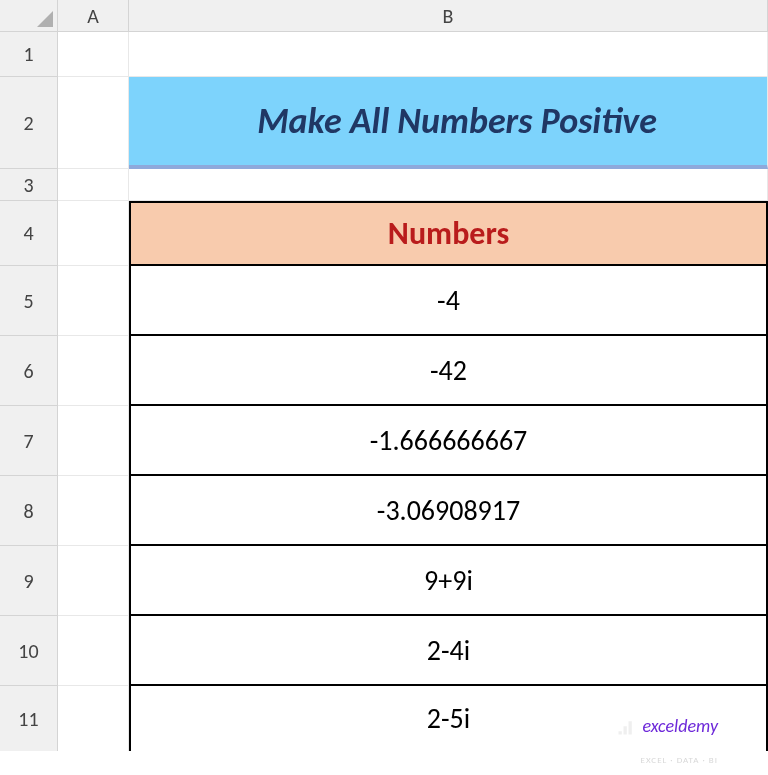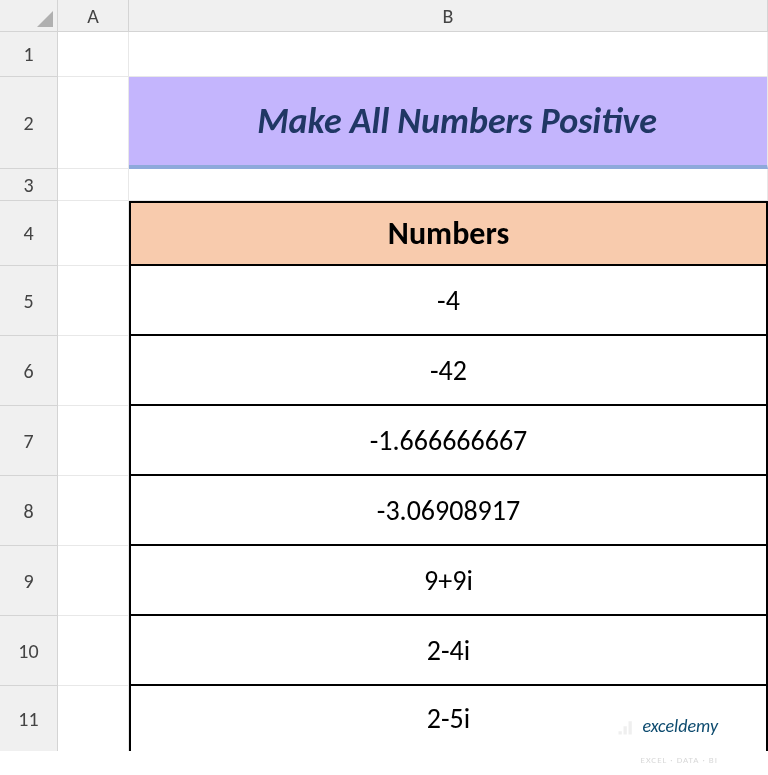--- a/index.html
+++ b/index.html
@@ -65,37 +65,37 @@
       align-items: center;
       justify-content: center;
       background: #fff;
     }
     .cell-a {
       border-right: 1px solid #e8e8e8;
       border-bottom: 1px solid #e8e8e8;
       background: #fff;
     }
     .title-cell {
-      background: #c4b5fd;
+      background: #7dd3fc;
       border-bottom: 4px solid #8ea9db;
       font-family: Calibri, Arial, sans-serif;
       font-style: italic;
       font-weight: bold;
       font-size: 36px;
       color: #203764;
       padding-left: 18px;
       display: flex;
       align-items: center;
     }
     .table-header {
       background: #f8cbad;
       border: 2px solid #000;
       font-weight: bold;
       font-size: 32px;
-      color: #000000;
+      color: #b91c1c;
       display: flex;
       align-items: center;
       justify-content: center;
     }
     .table-cell {
       border-left: 2px solid #000;
       border-right: 2px solid #000;
       border-bottom: 2px solid #000;
       font-size: 28px;
       color: #000;
@@ -105,21 +105,21 @@
       background: #fff;
     }
     .row11-cells {
       border-bottom: none;
     }
     .watermark {
       position: absolute;
       bottom: 38px;
       right: 50px;
       font-size: 18px;
-      color: #0c4a6e;
+      color: #6d28d9;
       font-style: italic;
       display: flex;
       align-items: flex-end;
       gap: 6px;
     }
     .watermark-sub {
       position: absolute;
       bottom: 10px;
       right: 50px;
       font-size: 9px;

